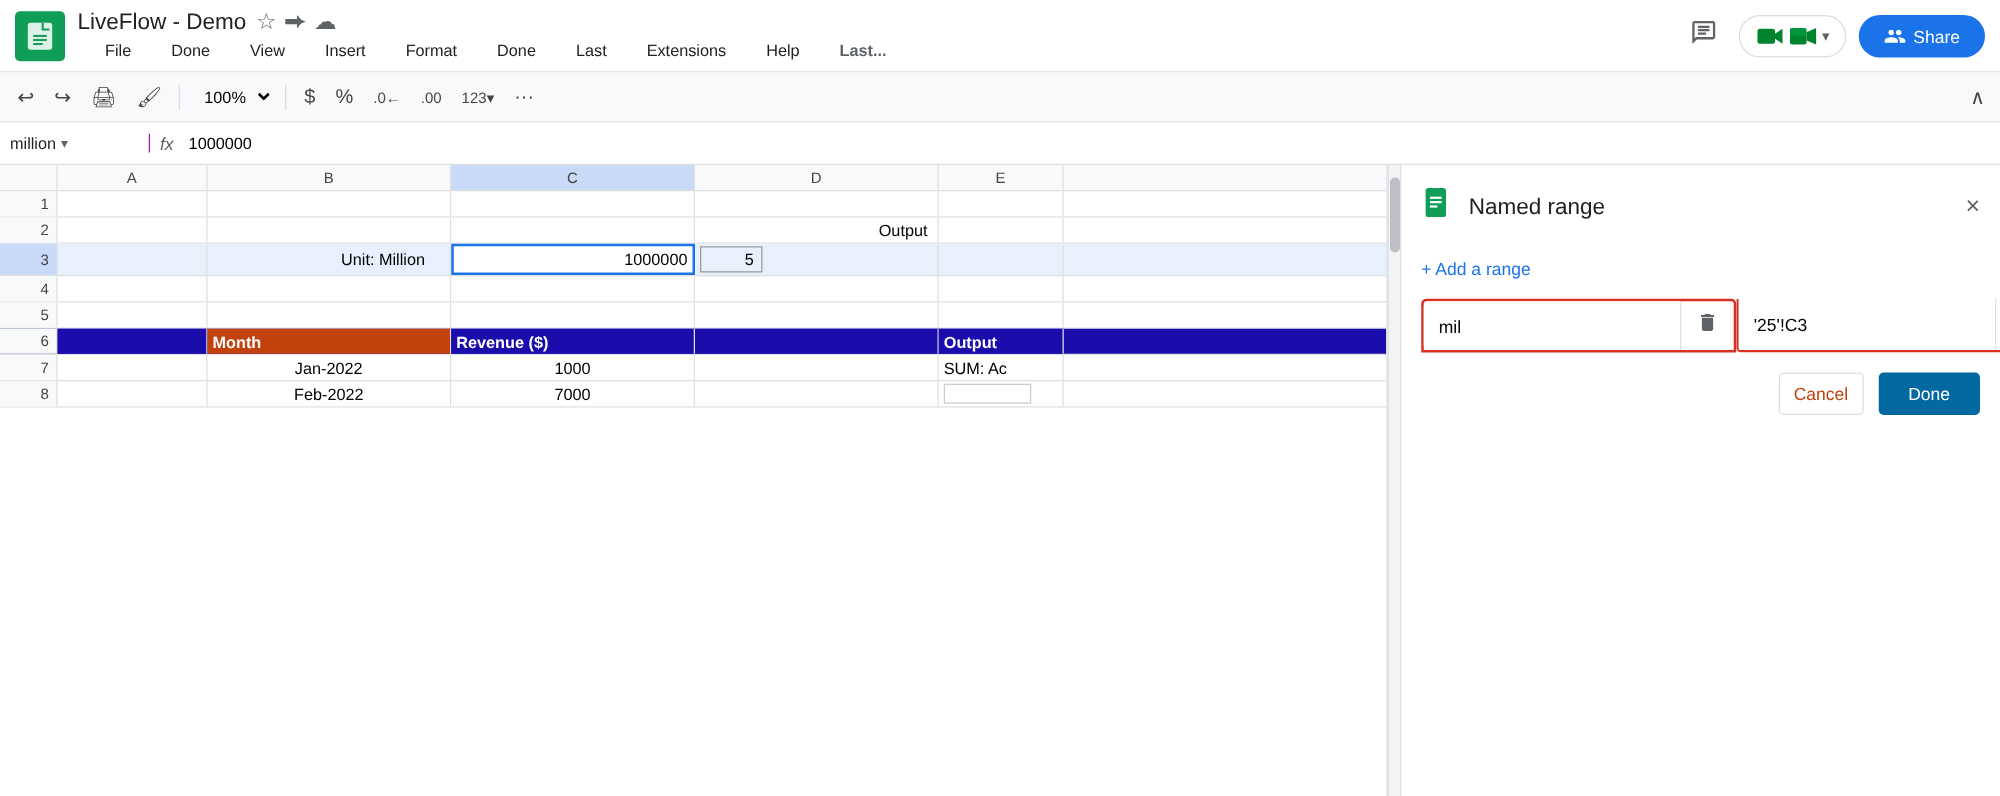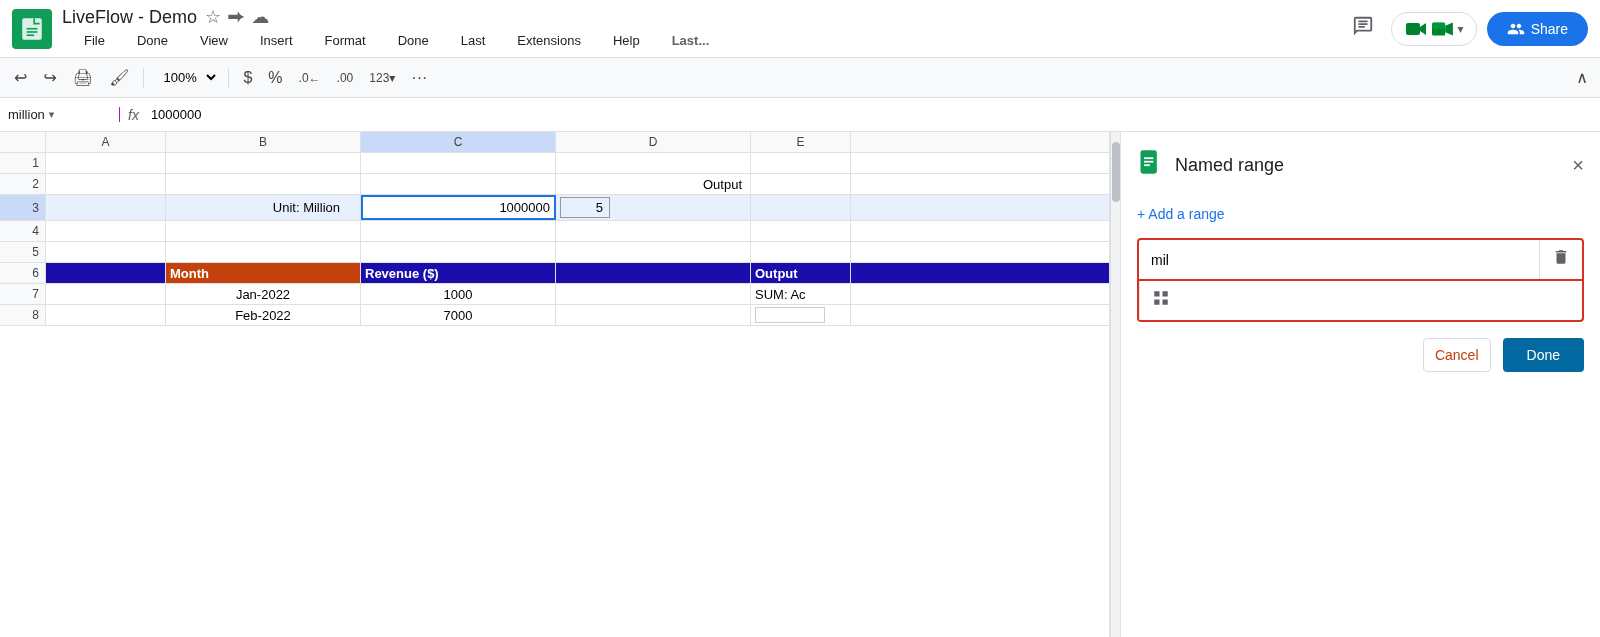--- a/index.html
+++ b/index.html
@@ -130,21 +130,21 @@
     .panel-header { display: flex; align-items: center; gap: 10px; padding-bottom: 8px; }
     .panel-icon { color: #0f9d58; font-size: 24px; }
     .panel-title { font-size: 18px; font-weight: 400; color: #202124; flex: 1; }
     .panel-close { background: none; border: none; cursor: pointer; font-size: 20px; color: #5f6368; }
 
     .add-range-btn {
       display: flex; align-items: center; gap: 6px; color: #1a73e8;
       cursor: pointer; font-size: 14px; padding: 4px 0;
     }
 
-    .range-form { display: flex; flex-direction: column; gap: 0; }
+    .range-form { display: flex; flex-direction: row; gap: 0; }
     .range-name-row { display: flex; align-items: stretch; border: 2px solid #d93025; border-radius: 4px 4px 0 0; }
     .range-name-input {
       flex: 1; border: none; outline: none; padding: 10px 12px;
       font-size: 14px; border-radius: 4px 0 0 4px;
     }
     .range-name-delete {
       background: none; border: none; cursor: pointer; padding: 8px 12px;
       color: #5f6368; font-size: 18px; border-left: 1px solid #e0e0e0;
     }
     .range-cell-row { display: flex; align-items: stretch; border: 2px solid #d93025; border-radius: 0 0 4px 4px; border-top: none; }
@@ -388,20 +388,21 @@
     <div class="range-form">
       <div class="range-name-row">
         <input class="range-name-input" type="text" value="mil" style="">
         <button class="range-name-delete" title="Delete">
           <svg width="18" height="18" viewBox="0 0 24 24" fill="#5f6368">
               <path d="M6 19c0 1.1.9 2 2 2h8c1.1 0 2-.9 2-2V7H6v12zM19 4h-3.5l-1-1h-5l-1 1H5v2h14V4z"></path>
             </svg>
         </button>
       </div>
       <div class="range-cell-row">
+        <input class="range-cell-input" type="text" value="'25'!C3" style="">
         <button class="range-grid-btn" title="Select range">
           <svg width="18" height="18" viewBox="0 0 24 24" fill="#5f6368">
               <path d="M3 3h7v7H3zm0 11h7v7H3zm11-11h7v7h-7zm0 11h7v7h-7z"></path>
             </svg>
         </button>
       </div>
     </div>
 
     <div class="panel-actions">
       <button class="cancel-btn">Cancel</button>

